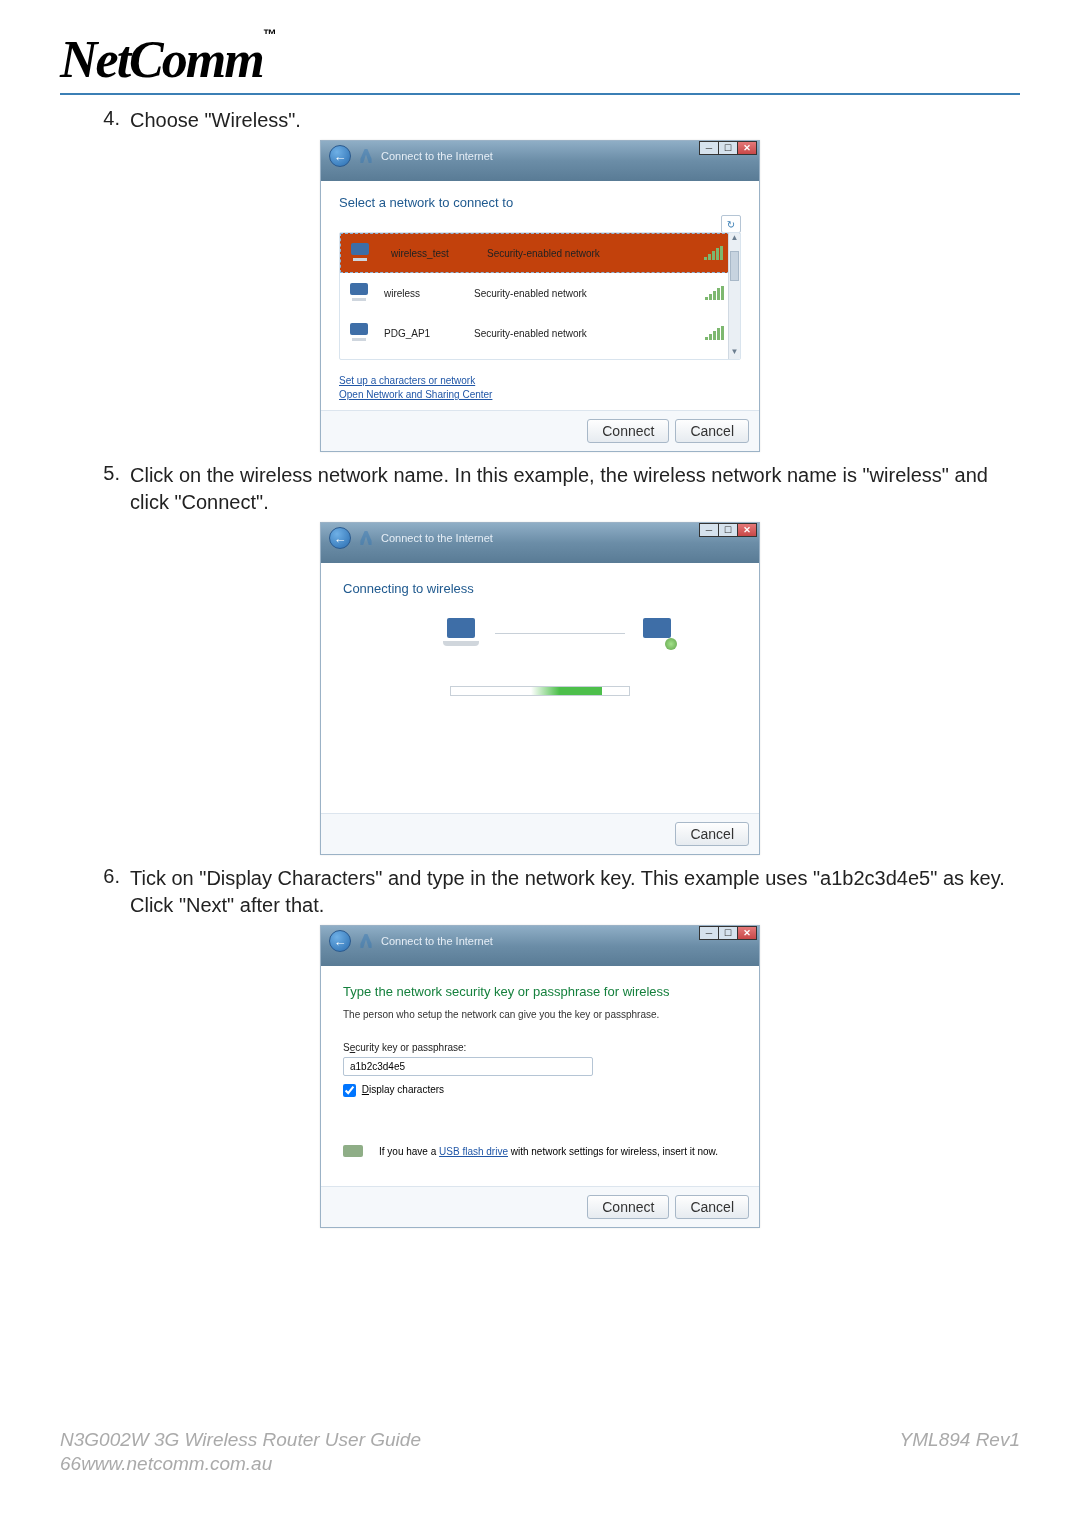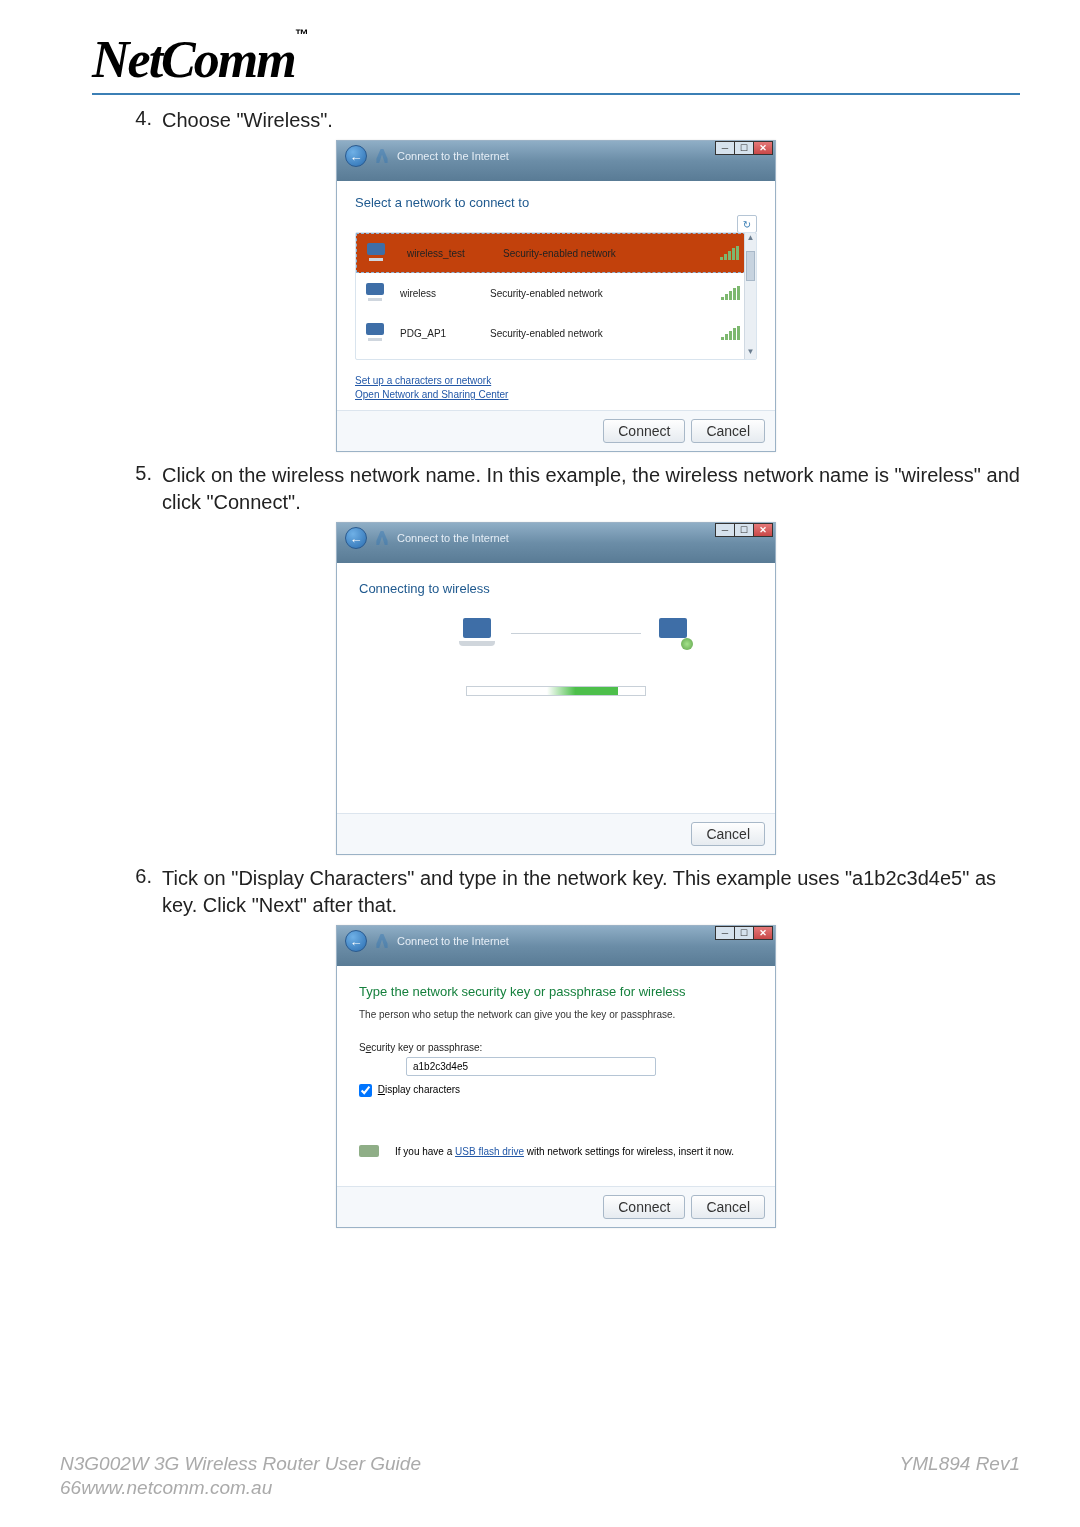--- a/index.html
+++ b/index.html
@@ -1,17 +1,17 @@
 <!DOCTYPE html>
 <html><head>
 <meta charset="utf-8">
 <style>
 * { margin: 0; padding: 0; box-sizing: border-box; }
 body { font-family: Arial, Helvetica, sans-serif; background: #fff; width: 1080px; height: 1527px; position: relative; }
-.page { padding: 30px 60px 40px 92px; }
+.page { padding: 30px 60px 40px 60px; }
 .logo { font-family: "Brush Script MT", cursive; font-size: 52px; font-weight: bold; font-style: italic; letter-spacing: -2px; position: relative; }
 .logo sup { font-size: 14px; font-style: normal; font-family: Arial; position: relative; top: -20px; }
 .hr { border: none; border-top: 2px solid #3b7fb5; margin: 4px 0 12px 0; }
 .list-item { display: flex; margin: 8px 0 6px 30px; font-size: 20px; color: #222; }
 .list-num { width: 40px; text-align: right; padding-right: 10px; }
 .list-text { flex: 1; line-height: 1.35; }
 .dialog { width: 440px; margin: 6px auto 10px auto; border: 1px solid #9bb2c6; background: #fff; position: relative; font-size: 11px; box-shadow: 0 0 2px rgba(0,0,0,.1); }
 .titlebar { height: 40px; background: linear-gradient(#8faec6, #6b8da7 50%, #597b95); position: relative; }
 .win-controls { position: absolute; right: 2px; top: 0; display: flex; }
 .win-btn { width: 20px; height: 14px; border: 1px solid #333; margin-left: -1px; background: #d6e2ed; display: flex; align-items: center; justify-content: center; font-size: 9px; color: #333; }
@@ -50,27 +50,27 @@
 .globe-icon .screen { width: 28px; height: 20px; background: #3e6ea7; border-radius: 2px; position: absolute; left: 4px; top: 2px; }
 .globe-icon::after { content:""; position:absolute; bottom:0; right:0; width:12px; height:12px; border-radius:50%; background: radial-gradient(#a4e28b,#5fa24a); }
 .conn-line { width: 130px; height: 1px; background: #c8d0d8; }
 .progress { width: 180px; height: 10px; border: 1px solid #c8d0d8; margin: 36px auto 0 auto; position: relative; }
 .progress::after { content:""; position: absolute; left: 45%; width: 40%; top:0; bottom:0; background: linear-gradient(90deg, transparent, #4dbf4b 40%, #4dbf4b); }
 .d3-body { padding: 18px 22px 8px 22px; min-height: 220px; }
 .d3-title { color: #15803d; font-size: 13px; margin-bottom: 10px; }
 .d3-sub { font-size: 10px; color: #333; margin-bottom: 22px; }
 .label-line { font-size: 10px; color: #222; margin-bottom: 4px; }
 .under { text-decoration: underline; }
-.key-input { width: 250px; border: 1px solid #b5c5d5; padding: 3px 6px; font-size: 10px; border-radius: 2px; margin-left: 47px; }
+.key-input { width: 250px; border: 1px solid #b5c5d5; padding: 3px 6px; font-size: 10px; border-radius: 2px; }
 .chk-row { margin-top: 8px; font-size: 10px; }
 .chk-row input { vertical-align: middle; margin-right: 3px; }
 .usb-hint { margin-top: 48px; display: flex; align-items: center; gap: 16px; font-size: 10px; }
 .usb-icon { width: 20px; height: 12px; background: #8fae87; border-radius: 2px; }
 .usb-hint a { color: #2157a7; text-decoration: underline; }
-.footer { position: absolute; bottom: 28px; left: 60px; right: 60px; font-style: italic; color: #aaa; font-size: 19px; }
+.footer { position: absolute; bottom: 52px; left: 60px; right: 60px; font-style: italic; color: #aaa; font-size: 19px; }
 .footer .row1 { display: flex; justify-content: space-between; }
 .footer .row2 { display: flex; justify-content: flex-start; margin-top: 2px; }
 </style>
 </head>
 <body>
 
 <div class="page">
   <div class="logo">
     <span>NetComm</span><sup>™</sup>
   </div>

